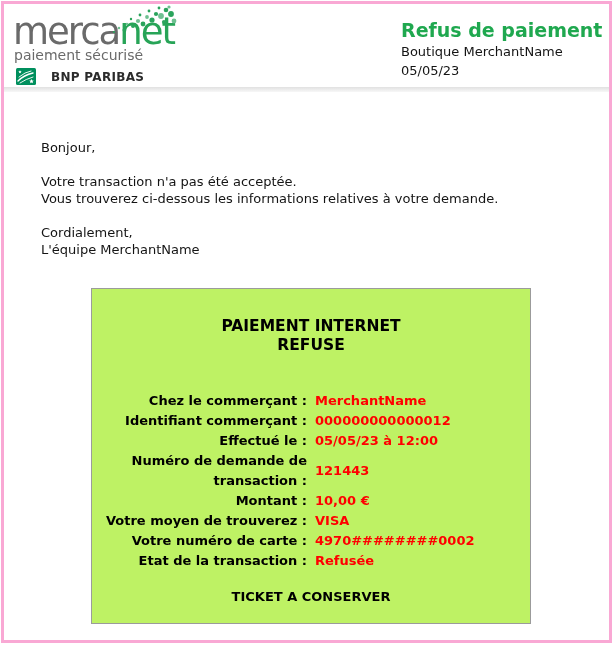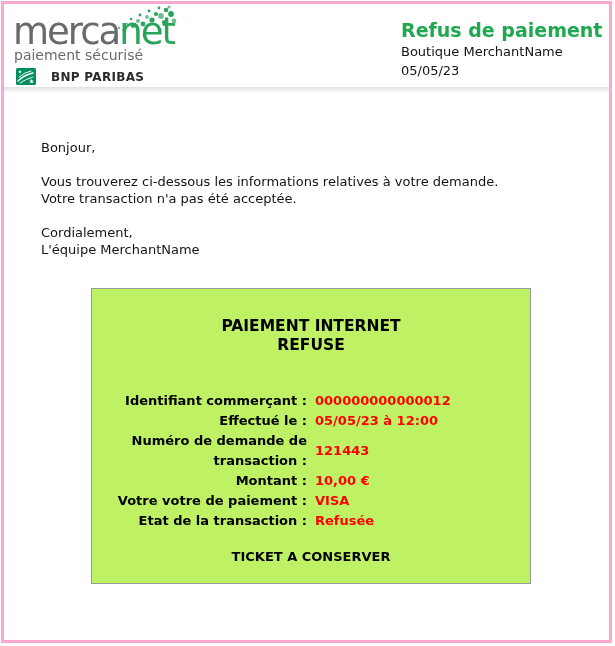--- a/index.html
+++ b/index.html
@@ -131,54 +131,62 @@
       <div class="refus-title">Refus de paiement</div>
       <div class="title-sub">Boutique MerchantName</div>
       <div class="title-sub">05/05/23</div>
     </div>
   </div>
   <div class="header-separator"></div>
 
   <div class="body-text">
     <div>Bonjour,</div>
     <div class="para-gap"></div>
+    <div>Votre transaction n'a pas été acceptée.</div>
     <div>Vous trouverez ci-dessous les informations relatives à votre demande.</div>
-    <div>Votre transaction n'a pas été acceptée.</div>
     <div class="para-gap"></div>
     <div>Cordialement,</div>
     <div>L'équipe MerchantName</div>
   </div>
 
   <div class="ticket">
     <div class="ticket-title">
       <div>PAIEMENT INTERNET</div>
       <div>REFUSE</div>
     </div>
 
     <table class="ticket-table">
       <tbody>
+        <tr>
+          <td class="cell-label">Chez le commerçant :</td>
+          <td class="cell-value">MerchantName</td>
+        </tr>
         <tr>
           <td class="cell-label">Identifiant commerçant :</td>
           <td class="cell-value">000000000000012</td>
         </tr>
         <tr>
           <td class="cell-label">Effectué le :</td>
           <td class="cell-value">05/05/23 à 12:00</td>
         </tr>
         <tr>
           <td class="cell-label">Numéro de demande de transaction :</td>
           <td class="cell-value">121443</td>
         </tr>
         <tr>
           <td class="cell-label">Montant :</td>
           <td class="cell-value">10,00 €</td>
         </tr>
         <tr>
-          <td class="cell-label">Votre votre de paiement :</td>
+          <td class="cell-label">Votre moyen de trouverez :</td>
           <td class="cell-value">VISA</td>
+        </tr>
+        <tr>
+          <td class="cell-label">Votre numéro de carte :</td>
+          <td class="cell-value">4970########0002</td>
         </tr>
         <tr>
           <td class="cell-label">Etat de la transaction :</td>
           <td class="cell-value">Refusée</td>
         </tr>
       </tbody>
     </table>
 
     <div class="ticket-footer">TICKET A CONSERVER</div>
   </div>

